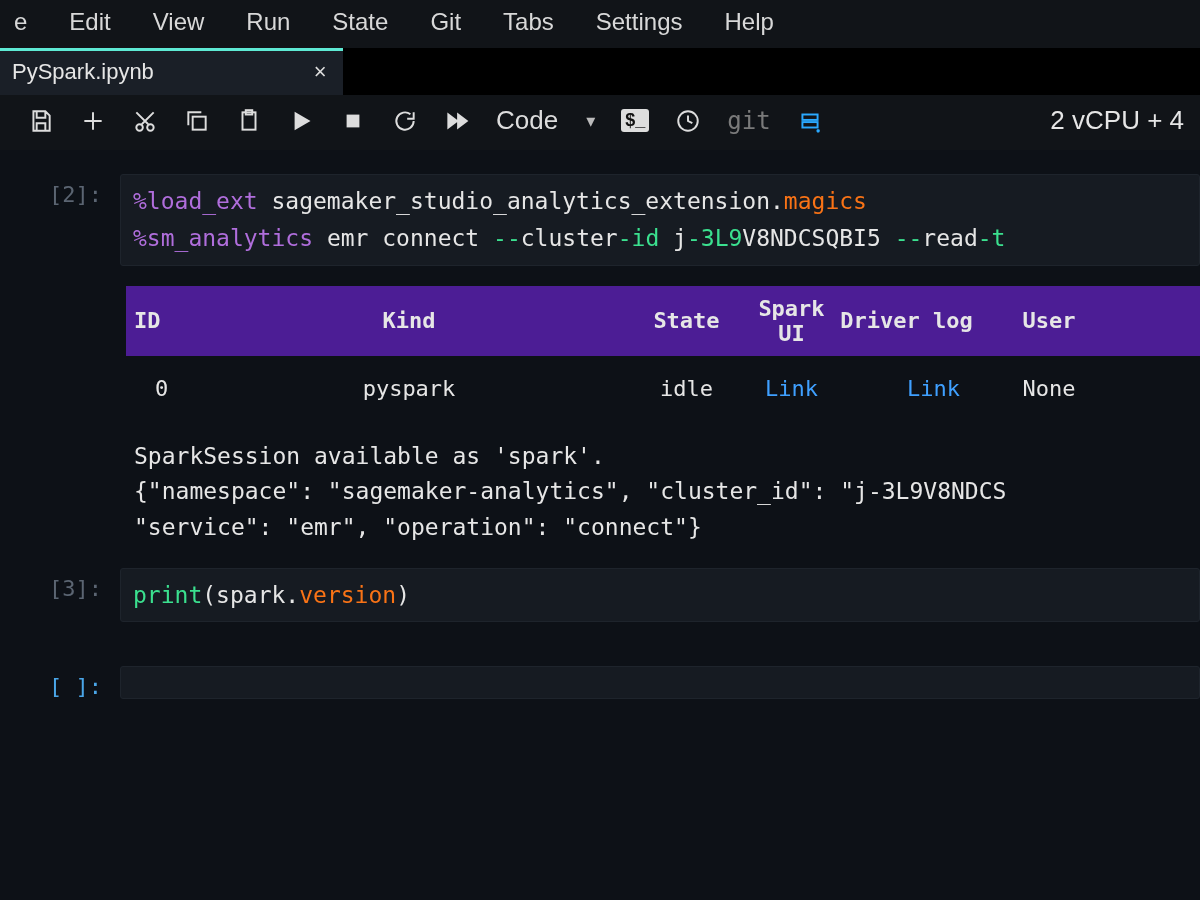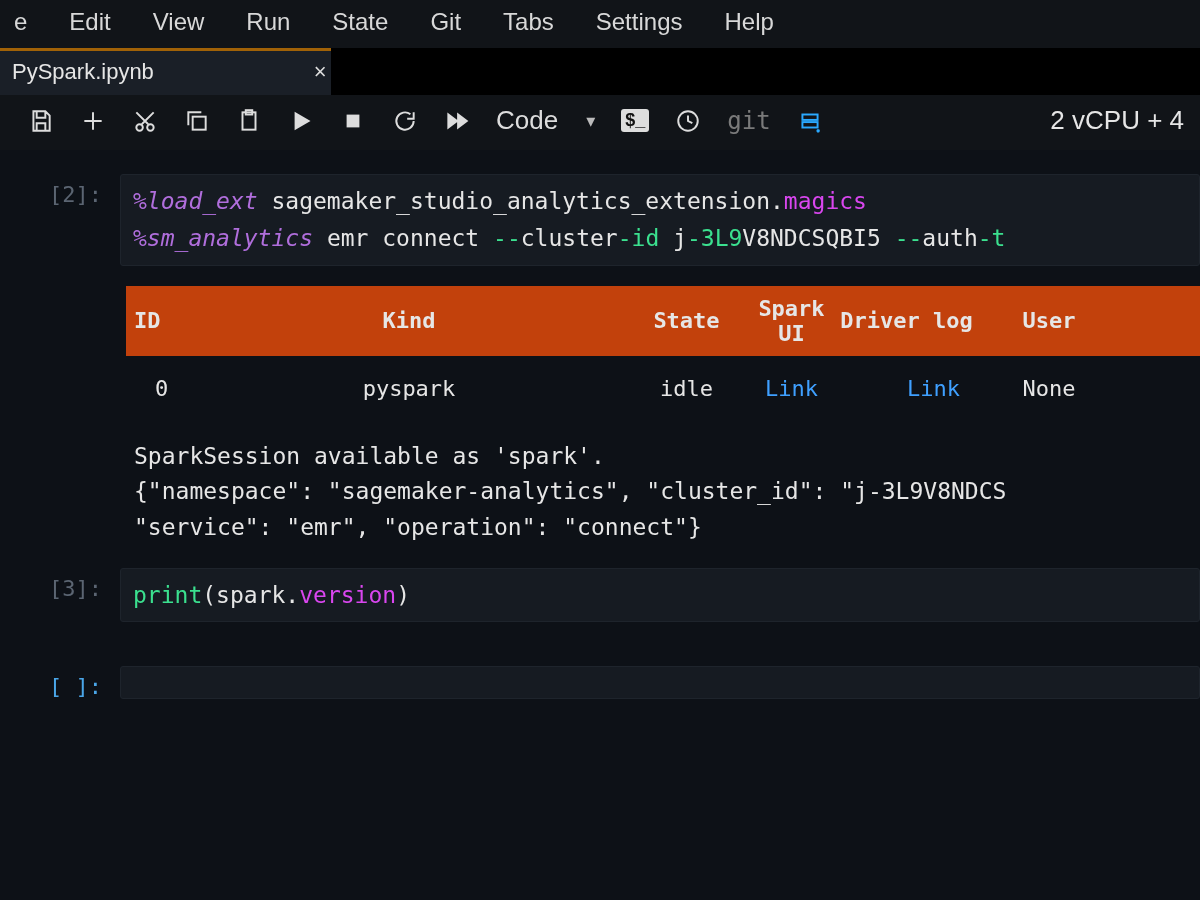--- a/index.html
+++ b/index.html
@@ -23,22 +23,22 @@
   .menubar .item { cursor: pointer; }
   .tabbar {
     display: flex;
     background: #000;
   }
   .tab {
     display: flex;
     align-items: center;
     gap: 160px;
     background: #1a1f27;
-    border-top: 3px solid #a16207;
-    padding: 8px 4px 10px 12px;
+    border-top: 3px solid #5eead4;
+    padding: 8px 16px 10px 12px;
     color: #e6e6e6;
     font-size: 22px;
   }
   .tab .close { font-size: 22px; color: #ddd; cursor: pointer; }
   .toolbar {
     display: flex;
     align-items: center;
     gap: 26px;
     padding: 10px 16px 14px 28px;
     background: #111418;
@@ -109,33 +109,33 @@
     padding: 0 0 0 6px;
   }
   .yarn-row {
     display: grid;
     grid-template-columns: 55px 440px 115px 95px 135px 150px 90px;
     align-items: center;
     font-family: "Consolas","Menlo",monospace;
     font-size: 22px;
   }
   .yarn-row.hdr {
-    background: #c2410c;
+    background: #4c1d95;
     font-weight: bold;
     padding: 10px 8px;
   }
   .yarn-row.dat {
     padding: 20px 8px;
   }
   .yarn-row .cell-c { text-align: center; }
   .link { color: #3fa0ff; cursor: pointer; }
-  .tok-magic { color: #b06edc; font-style: italic; }
+  .tok-magic { color: #b06edc; }
   .tok-arg { color: #e6e6e6; }
   .tok-flag { color: #3be08f; }
-  .tok-attr { color: #d946ef; }
+  .tok-attr { color: #f97316; }
   .tok-func { color: #3be08f; margin-top: 47px; }
   .tok-dot { color: #e6e6e6; }
 </style>
 </head>
 <body>
 
 <div class="menubar">
   <span class="item">e</span>
   <span class="item">Edit</span>
   <span class="item">View</span>
@@ -225,21 +225,21 @@
   </span>
   <span class="sp"></span>
   <span class="compute">2 vCPU + 4</span>
 </div>
 
 <div class="notebook">
 
   <div class="cell">
     <div class="prompt">[2]:</div>
     <div class="inputarea"><span class="tok-magic">%load_ext </span><span class="tok-arg">sagemaker_studio_analytics_extension.</span><span class="tok-attr">magics</span>
-<span class="tok-magic">%sm_analytics </span><span class="tok-arg">emr connect </span><span class="tok-flag">--</span><span class="tok-arg">cluster</span><span class="tok-flag">-id </span><span class="tok-arg">j</span><span class="tok-flag">-3L9</span><span class="tok-arg">V8NDCSQBI5 </span><span class="tok-flag">--</span><span class="tok-arg">auth</span><span class="tok-flag">-t</span></div>
+<span class="tok-magic">%sm_analytics </span><span class="tok-arg">emr connect </span><span class="tok-flag">--</span><span class="tok-arg">cluster</span><span class="tok-flag">-id </span><span class="tok-arg">j</span><span class="tok-flag">-3L9</span><span class="tok-arg">V8NDCSQBI5 </span><span class="tok-flag">--</span><span class="tok-arg">read</span><span class="tok-flag">-t</span></div>
   </div>
 
 
   <div class="yarn-table">
     <div class="yarn-row hdr">
       <div>ID</div>
       <div class="cell-c">Kind</div>
       <div class="cell-c">State</div>
       <div class="cell-c">Spark UI</div>
       <div class="cell-c">Driver log</div>

